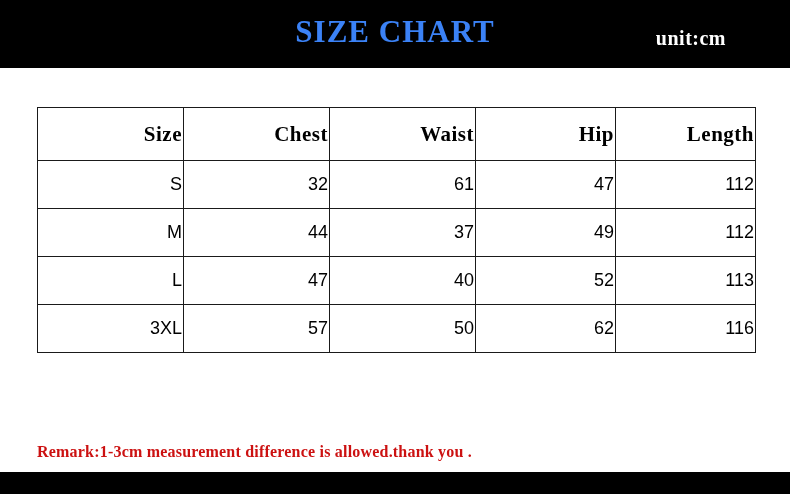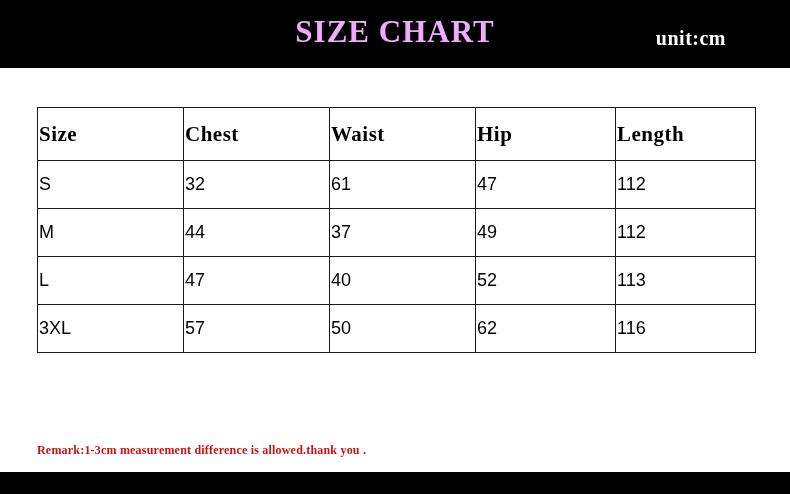--- a/index.html
+++ b/index.html
@@ -27,21 +27,21 @@
     width: 790px;
     height: 68px;
     background: #000000;
   }
   .title {
     position: absolute;
     left: 0;
     top: 14px;
     width: 790px;
     text-align: center;
-    color: #f0abfc;
+    color: #3b82f6;
     font-family: "Liberation Serif", serif;
     font-weight: bold;
     font-size: 31px;
     letter-spacing: 1px;
   }
   .unit {
     position: absolute;
     right: 64px;
     top: 27px;
     color: #ffffff;
@@ -59,21 +59,21 @@
     width: 718px;
   }
   table.size-chart {
     border-collapse: collapse;
     width: 718px;
     table-layout: fixed;
   }
   table.size-chart th,
   table.size-chart td {
     border: 1px solid #1a1a1a;
-    text-align: left;
+    text-align: right;
     color: #000000;
     background: #ffffff;
   }
   table.size-chart th {
     height: 50px;
     font-family: "Liberation Serif", serif;
     font-weight: bold;
     font-size: 21px;
     letter-spacing: 0.5px;
   }
@@ -89,21 +89,21 @@
   col.c3 { width: 140px; }
   col.c4 { width: 140px; }
   
   .remark {
     position: absolute;
     left: 37px;
     top: 443px;
     color: #cc1111;
     font-family: "Liberation Serif", serif;
     font-weight: bold;
-    font-size: 12px;
+    font-size: 16px;
     letter-spacing: 0.2px;
   }
   
   .footer-band {
     position: absolute;
     left: 0;
     bottom: 0;
     width: 790px;
     height: 22px;
     background: #000000;

